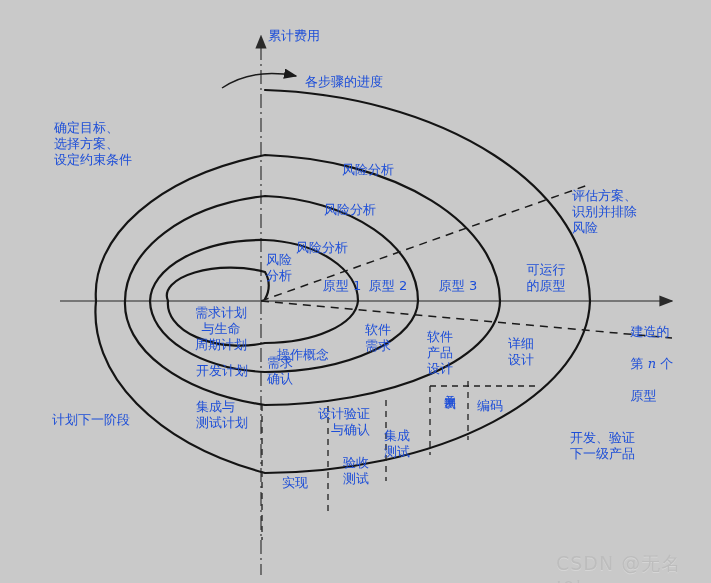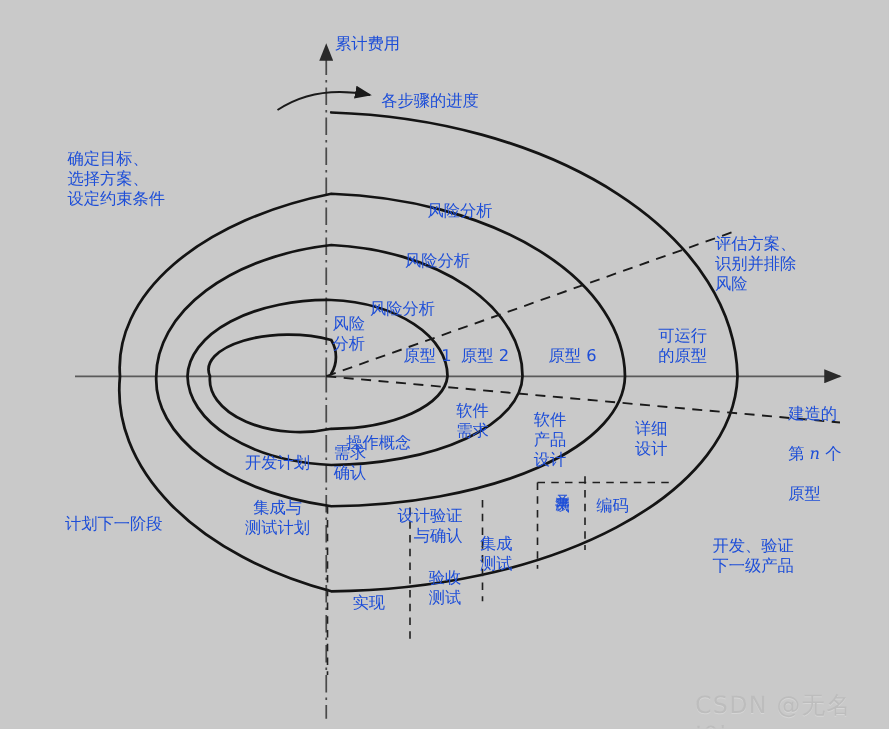--- a/index.html
+++ b/index.html
@@ -144,29 +144,32 @@
 
   <div class="lbl c" style="left:322px; top:240px;">风险分析</div>
 
   <div class="lbl l" style="left:266px; top:252px;">风险
 分析</div>
 
   <div class="lbl c" style="left:306px; top:278px;margin-left:36px;">原型 1</div>
 
   <div class="lbl c" style="left:388px; top:278px;">原型 2</div>
 
-  <div class="lbl c" style="left:458px; top:278px;">原型 6</div>
+  <div class="lbl c" style="left:458px; top:278px;">原型 3</div>
 
   <div class="lbl c" style="left:546px; top:262px; text-align:center;">可运行
 的原型</div>
 
+  <div class="lbl c" style="left:221px; top:305px; text-align:center;">需求计划
+与生命
+周期计划</div>
 
   <div class="lbl c" style="left:222px; top:363px;">开发计划</div>
 
-  <div class="lbl c" style="left:222px; top:399px; text-align:center;">集成与
+  <div class="lbl c" style="left:222px; top:399px; text-align:left;">集成与
 测试计划</div>
 
   <div class="lbl c" style="left:303px; top:316px;margin-top:31px;">操作概念</div>
 
   <div class="lbl l" style="left:267px; top:355px;">需求
 确认</div>
 
   <div class="lbl l" style="left:365px; top:322px;">软件
 需求</div>
 

